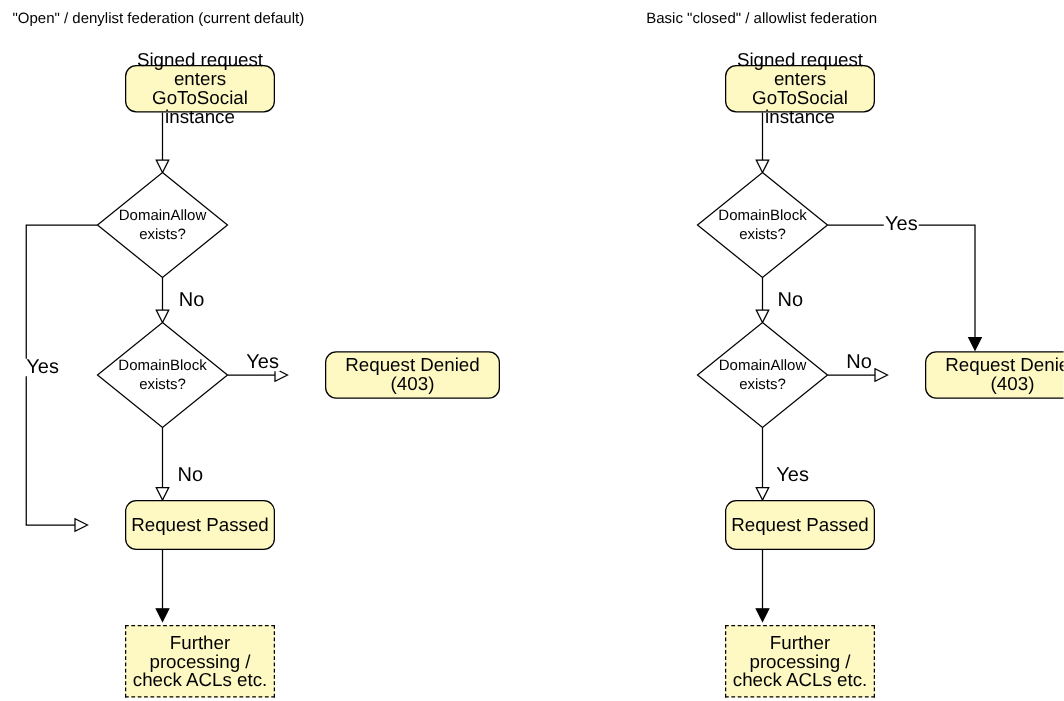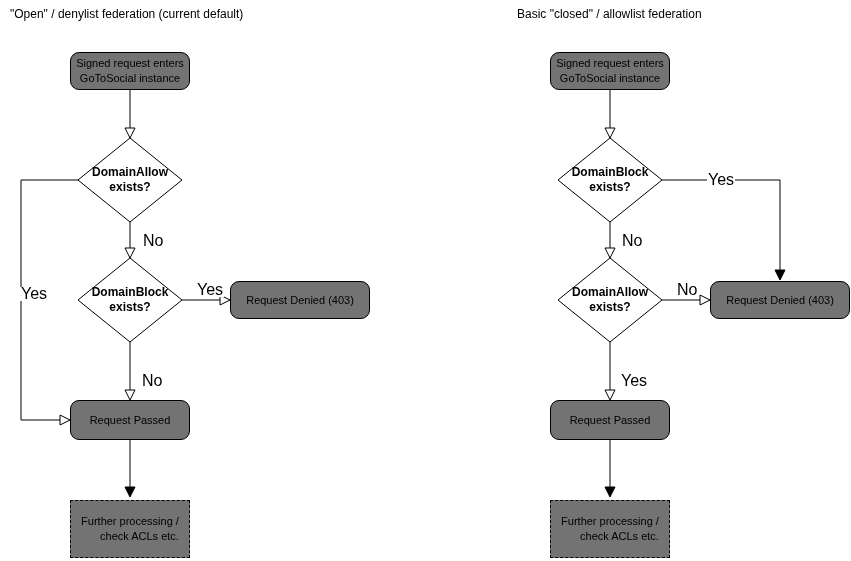--- a/index.html
+++ b/index.html
@@ -2,31 +2,31 @@
 <html><head>
 <meta charset="utf-8">
 <style>
   html, body { margin: 0; padding: 0; background: #ffffff; }
   body { width: 851px; height: 561px; font-family: "Liberation Sans", sans-serif; color: #000000; }
   .stage { position: relative; width: 851px; height: 561px; background: #ffffff; overflow: hidden; }
   svg.wires { position: absolute; left: 0; top: 0; }
   .title { position: absolute; font-size: 12px; line-height: 14px; color: #000000; white-space: nowrap; }
   .node {
     position: absolute; box-sizing: border-box;
-    border: 1px solid #000000; background: #737373;
+    border: 1px solid #000000; background: #fef9c3;
     display: flex; align-items: center; justify-content: center;
-    text-align: center; font-size: 11px; line-height: 15px;
-    white-space: pre-line; color: #000000;
+    text-align: center; font-size: 15px; line-height: 15px;
+    white-space: pre-line; color: #000000; margin-left: 30px;
   }
   .rounded { border-radius: 9px; }
-  .dashed { border: 1px dashed #000000; border-radius: 0; text-align: right; }
+  .dashed { border: 1px dashed #000000; border-radius: 0; }
   .dtext {
     position: absolute; display: flex; align-items: center; justify-content: center;
     text-align: center; font-size: 12px; line-height: 15px; white-space: pre-line;
-    color: #000000; pointer-events: none; font-weight: bold;
+    color: #000000; pointer-events: none;
   }
   .elabel {
     position: absolute; font-size: 16px; line-height: 14px;
     background: #ffffff; padding: 0 1px; color: #000000; white-space: nowrap;
   }
 </style>
 </head>
 <body>
 
 <div class="stage">

